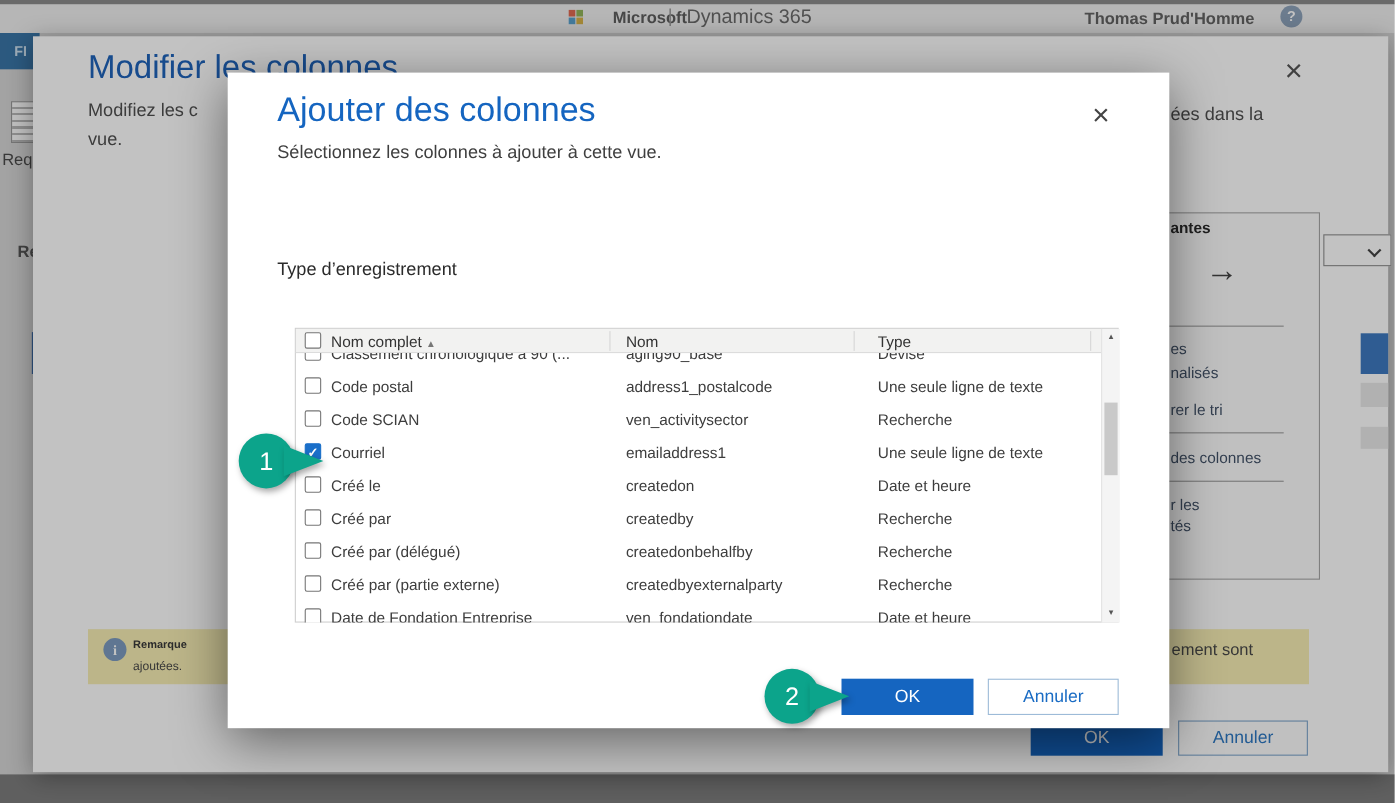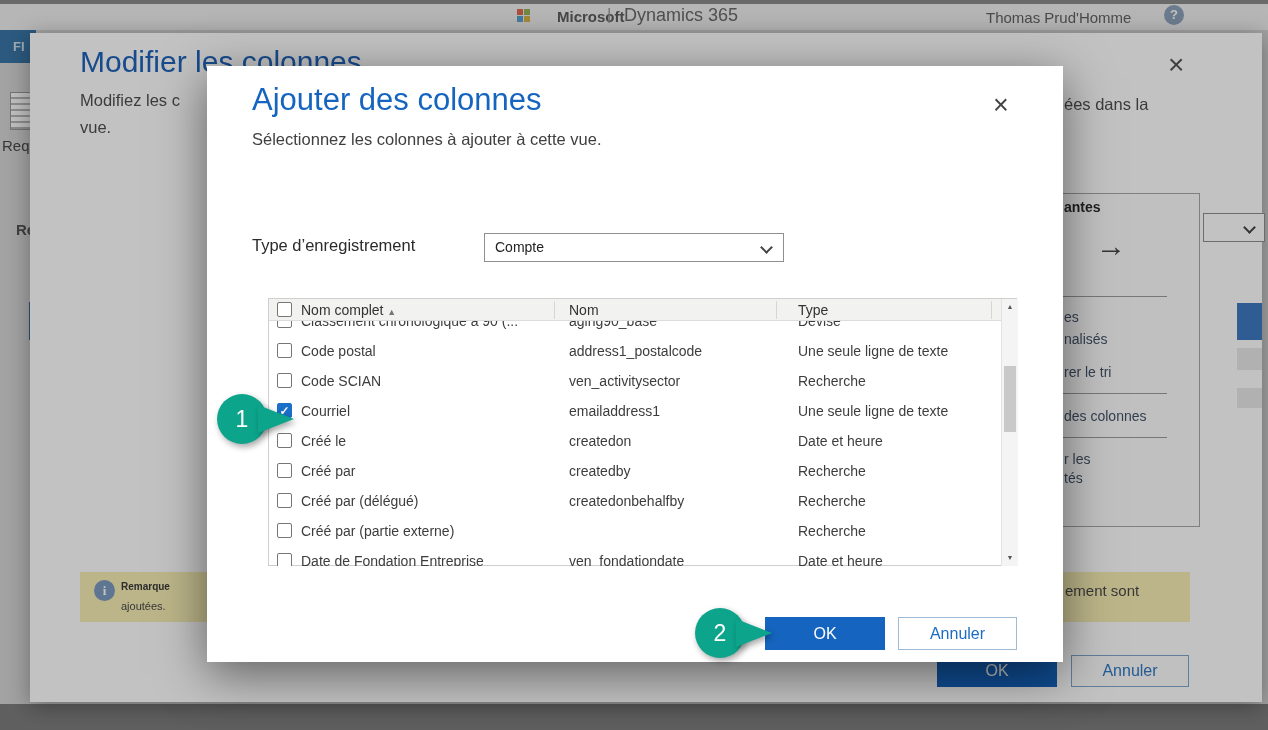--- a/index.html
+++ b/index.html
@@ -10,21 +10,21 @@
 
   
   .topstrip { left:0; top:0; width:1268px; height:4px; background:#8c8c8c; }
   .topbar { left:0; top:4px; width:1268px; height:26px; background:#efefef; }
   .mslogo { left:517px; top:9px; width:14px; height:14px; display:grid; grid-template-columns:6px 6px; grid-template-rows:6px 6px; gap:1px; }
   .mslogo i { display:block; }
   .ms-red{background:#e06a52;} .ms-green{background:#93b55a;} .ms-blue{background:#5ba3cf;} .ms-yellow{background:#d9b44a;}
   .ms-name { left:537px; top:8px; font-size:15px; font-weight:bold; color:#5f5f5f;margin-left:20px; }
   .ms-sep { left:607px; top:5px; font-size:17px; color:#9a9a9a; }
   .ms-dyn { left:624px; top:5px; font-size:18px; color:#6b6b6b; }
-  .user-name { left:986px; top:9px; font-size:15px; font-weight:normal; color:#646464; }
+  .user-name { left:986px; top:9px; font-size:15px; font-weight:bold; color:#646464; }
   .help-circle { left:1164px; top:5px; width:20px; height:20px; border-radius:50%; background:#8ea3bb; color:#fff; font-size:13px; font-weight:bold; text-align:center; line-height:20px; }
   .file-tab { left:0; top:30px; width:36px; height:33px; background:#3a76a8; color:#cfe3f2; font-size:13px; font-weight:bold; padding:9px 0 0 13px; overflow:hidden; }
   .grid-icon { left:10px; top:92px; width:32px; height:38px; background:#fbfbfb; border:1px solid #9a9a9a;
     background-image:repeating-linear-gradient(#fbfbfb 0 4px, #b9b9b9 4px 6px); }
   .req-label { left:2px; top:137px; font-size:15px; color:#4a4a4a; }
   .re-label { left:16px; top:221px; font-size:15px; font-weight:bold; color:#555; }
   .left-blue-sliver { left:29px; top:302px; width:17px; height:38px; background:#7b96c0; border:1px solid #3c6ca8; }
 
   
   .dialog1 { left:30px; top:33px; width:1232px; height:669px; background:#ffffff; box-shadow:0 4px 22px rgba(0,0,0,0.35); }
@@ -151,24 +151,20 @@
     <div class="abs d1-cancel">Annuler</div>
   </div>
 
   <div class="abs dim"></div>
 
   <div class="abs modal2">
     <div class="abs m2-title">Ajouter des colonnes</div>
     <div class="abs m2-close">×</div>
     <div class="abs m2-sub">Sélectionnez les colonnes à ajouter à cette vue.</div>
     <div class="abs m2-rec-label">Type d’enregistrement</div>
-    <div class="abs m2-select">
-      <span class="abs m2-select-val">Compte</span>
-      <span class="chev" style="right:12px; top:9px;"></span>
-    </div>
 
     <div class="abs tbl">
       <div class="abs tbl-head">
         <span class="cbx" style="left:8px; top:3px;"></span>
         <span class="th" style="left:32px;">
           <span>Nom complet</span>
           <span class="sort-arrow">▲</span>
         </span>
         <span class="th" style="left:300px;">Nom</span>
         <span class="th" style="left:529px;">Type</span>
@@ -216,20 +212,21 @@
   </div>
             <div class="trow">
     <span class="cbx"></span>
     <span class="tcell c1">Créé par (délégué)</span>
     <span class="tcell c2">createdonbehalfby</span>
     <span class="tcell c3">Recherche</span>
   </div>
             <div class="trow">
     <span class="cbx"></span>
     <span class="tcell c1">Créé par (partie externe)</span>
+    <span class="tcell c2">createdbyexternalparty</span>
     <span class="tcell c3">Recherche</span>
   </div>
             <div class="trow">
     <span class="cbx"></span>
     <span class="tcell c1">Date de Fondation Entreprise</span>
     <span class="tcell c2">ven_fondationdate</span>
     <span class="tcell c3">Date et heure</span>
   </div>
           </div>
       </div>

